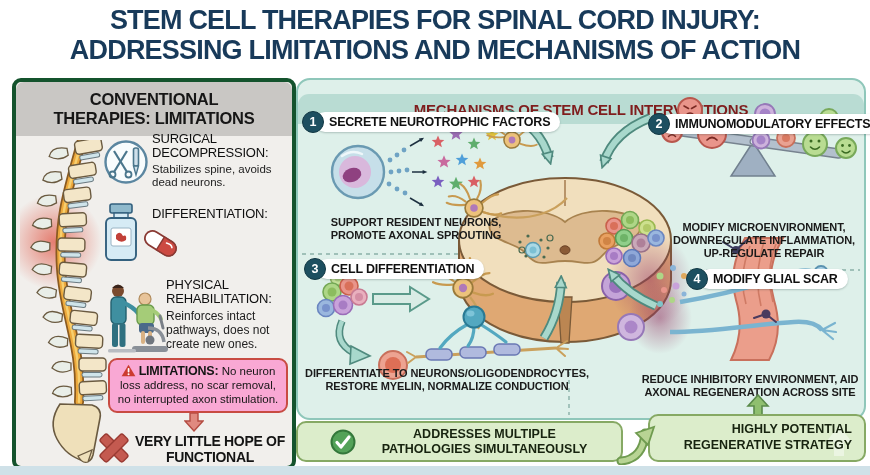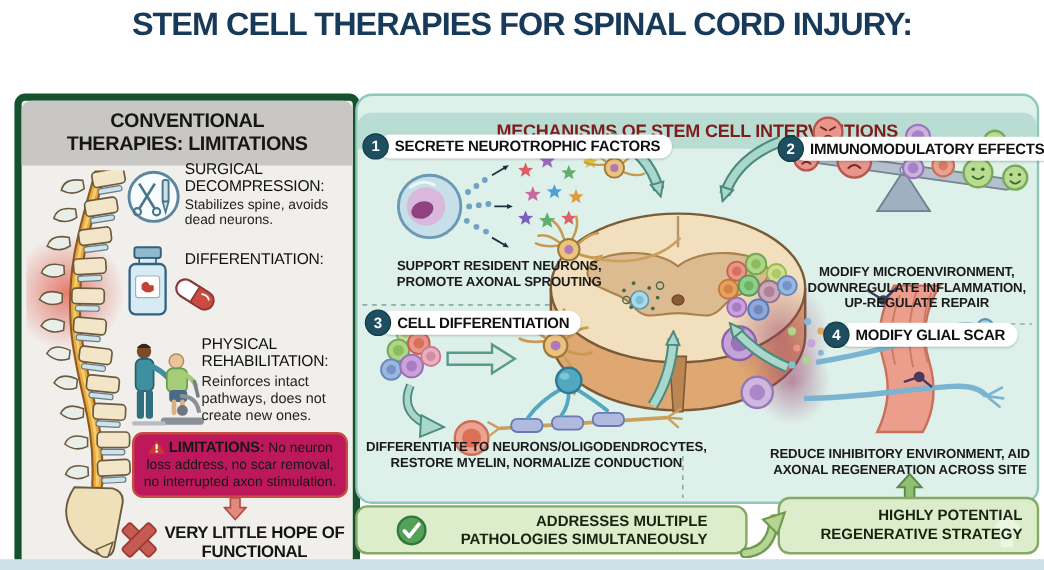--- a/index.html
+++ b/index.html
@@ -3,31 +3,31 @@
 <meta charset="utf-8">
 <style>
   html,body{margin:0;padding:0;background:#fff;}
   .canvas{position:relative;width:870px;height:475px;background:#ffffff;overflow:hidden;
           font-family:"Liberation Sans",sans-serif;-webkit-font-smoothing:antialiased;}
   .abs{position:absolute;}
   
   .title{top:6px;left:0;width:870px;text-align:center;color:#183a5a;font-weight:bold;
          font-size:27px;line-height:1.1;letter-spacing:-0.8px;}
   
-  .left-panel{left:12px;top:78px;width:276px;height:384px;background:#f1efec;border:6px solid #14532d;
+  .left-panel{left:12px;top:78px;width:276px;height:384px;background:#f1efec;border:4px solid #14532d;
               border-radius:9px;}
   .lp-header{position:absolute;left:0;top:0;width:100%;height:54px;background:#c9c7c4;
              border-radius:8px 8px 0 0;display:flex;align-items:center;justify-content:center;
              text-align:center;font-weight:bold;font-size:16.5px;line-height:1.15;color:#161616;
              letter-spacing:-0.3px;padding:0 24px;box-sizing:border-box;}
   .lp-item{position:absolute;width:142px;}
   .lp-item .ttl{font-weight:normal;font-size:13px;line-height:1.1;color:#0f0f0f;letter-spacing:-0.2px;}
   .lp-item .dsc{font-size:11.5px;line-height:1.18;color:#222;margin-top:2px;}
   .limit-box{position:absolute;left:92px;top:276px;width:180px;box-sizing:border-box;
-             background:#be185d;border:2.5px solid #c84b42;border-radius:9px;padding:4px 6px;
+             background:#f9a8d4;border:2.5px solid #c84b42;border-radius:9px;padding:4px 6px;
              font-size:11.5px;line-height:1.2;color:#151515;text-align:center;}
   .limit-box b{font-size:12.5px;letter-spacing:-0.2px;}
   .conclusion-text{position:absolute;left:116px;top:351px;width:156px;text-align:center;
                    font-weight:bold;font-size:14px;line-height:1.15;color:#141414;letter-spacing:-0.3px;}
   
   .right-panel{left:296px;top:78px;width:570px;height:342px;background:#def0ea;
                border:2.5px solid #8fc7ba;border-radius:14px;box-sizing:border-box;}
   .rp-header{position:absolute;left:0;top:14px;width:100%;height:30px;background:#b9dcd3;
              border-radius:11px 11px 0 0;display:flex;align-items:center;justify-content:center;
              font-weight:bold;font-size:15px;color:#7f1d1d;letter-spacing:-0.2px;}
@@ -39,34 +39,35 @@
   .pill{background:#ffffff;border-radius:12px;padding:3px 10px 3px 14px;margin-left:-9px;
         font-weight:bold;font-size:12.5px;color:#101010;letter-spacing:-0.2px;
         box-shadow:0 1px 2px rgba(30,60,55,.25);white-space:nowrap;}
   .mech-caption{position:absolute;text-align:center;font-weight:bold;font-size:11px;
                 line-height:1.2;color:#1a1a1a;letter-spacing:-0.1px;}
   
   .banner{position:absolute;background:#dcedcb;border:2px solid #86a964;border-radius:10px;
           box-sizing:border-box;display:flex;align-items:center;justify-content:center;
           font-weight:bold;color:#17230f;}
   .banner-left{left:296px;top:421px;width:327px;height:41px;gap:24px;font-size:12.5px;
-               line-height:1.2;text-align:right;}
+               line-height:1.2;text-align:center;}
   .banner-left .btxt{max-width:210px;}
   .banner-right{left:648px;top:414px;width:218px;height:48px;font-size:12.5px;line-height:1.25;
                 text-align:right;}
   .bottom-strip{left:0;top:466px;width:870px;height:9px;background:#cfe1e8;}
   svg{display:block;}
 </style>
 </head>
 <body>
 
 <div class="canvas">
 
   <div class="abs title">
     <div>STEM CELL THERAPIES FOR SPINAL CORD INJURY:</div>
+    <div>ADDRESSING LIMITATIONS AND MECHANISMS OF ACTION</div>
   </div>
 
   <section class="abs left-panel">
     <div class="lp-header">CONVENTIONAL THERAPIES: LIMITATIONS</div>
 
     <svg class="abs" style="left:4px;top:58px;" width="116" height="324" viewBox="0 0 116 324">
       <defs>
         <radialGradient id="glow">
             <stop offset="0%" stop-color="rgba(220,55,35,.62)"></stop>
             <stop offset="100%" stop-color="rgba(220,55,35,0)"></stop>

